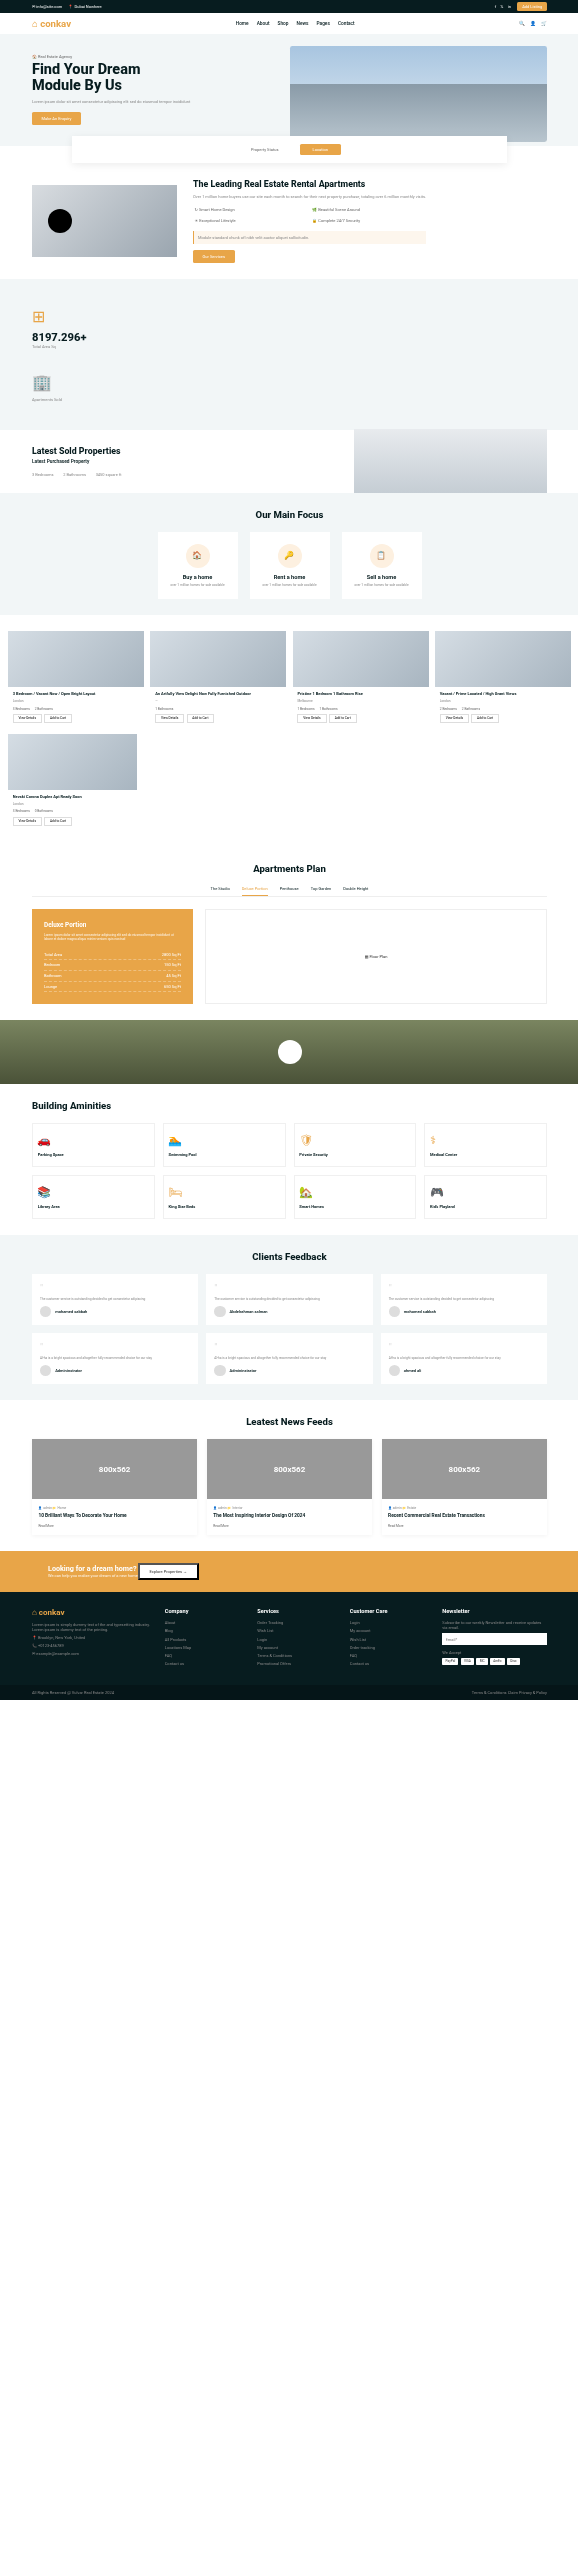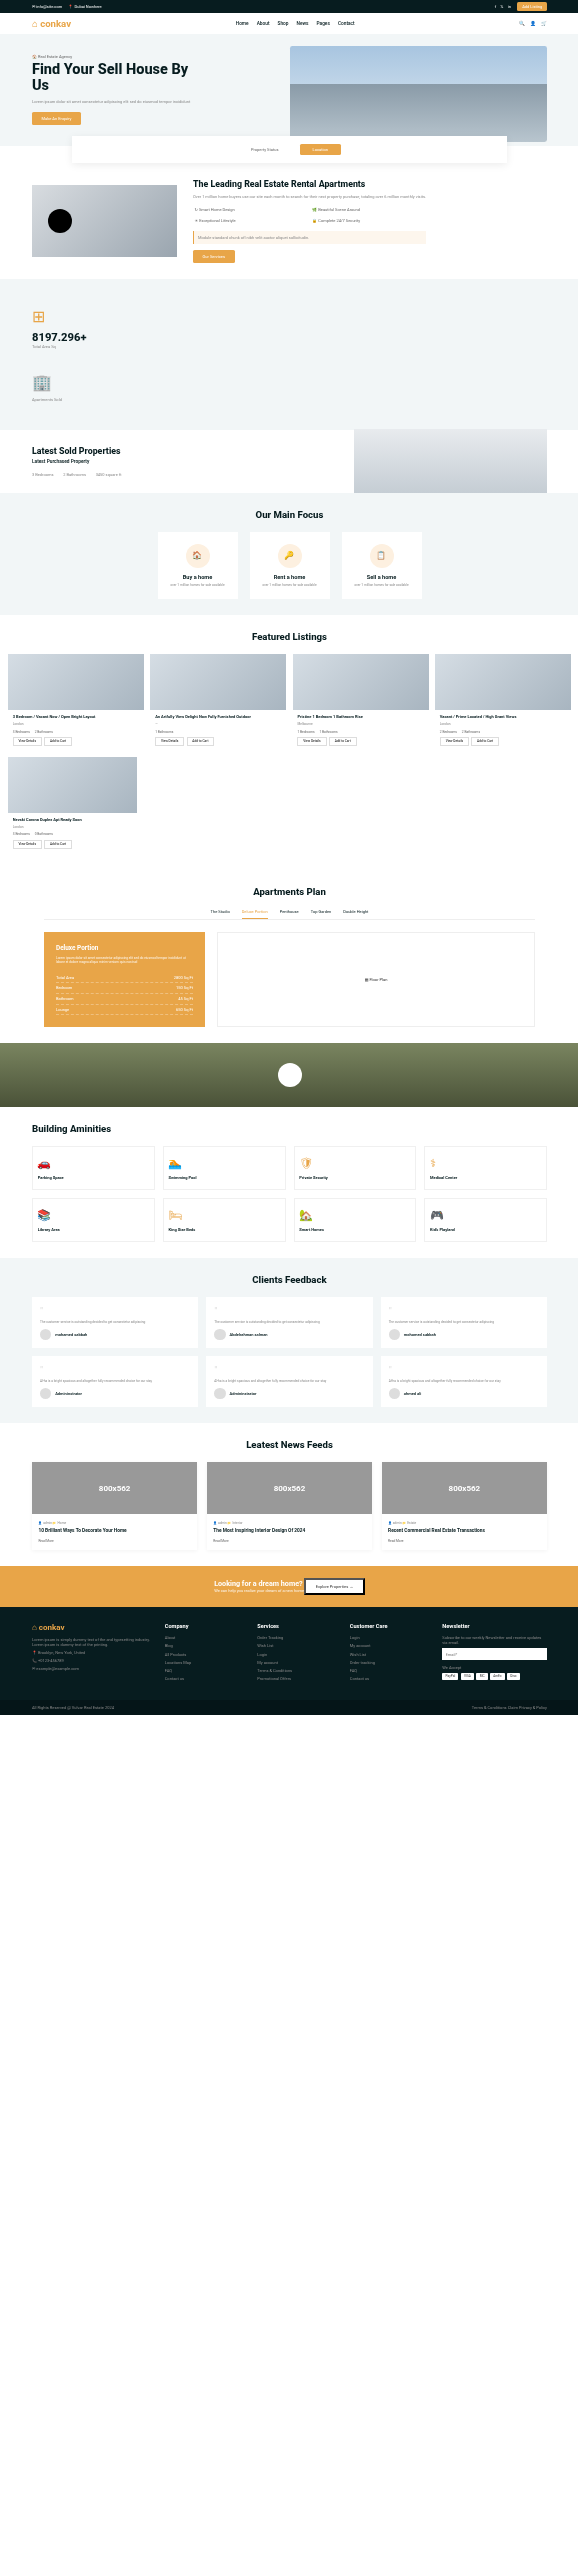--- a/index.html
+++ b/index.html
@@ -53,21 +53,21 @@
 .listing-grid{display:grid;grid-template-columns:repeat(4,1fr);gap:6.4px;padding:0 8px;text-align:left}
 .listing-card{background:#fff}
 .listing-img{height:56px;background:linear-gradient(135deg,#d5dde4,#a8b5c0)}
 .listing-body{padding:4.8px}
 .listing-title{font-size:4px;font-weight:700;margin-bottom:2.4px;line-height:1.2}
 .listing-loc{font-size:3.2px;color:#888;margin-bottom:3.2px}
 .listing-specs{display:flex;gap:4.8px;font-size:3.2px;color:#666;margin-bottom:3.2px}
 .listing-actions{display:flex;gap:2.4px}
 .listing-btn{border:0.8px solid #ddd;padding:1.6px 4.8px;font-size:3.2px;background:#fff}
 .listing-row2{display:grid;grid-template-columns:1fr;gap:6.4px;padding:6.4px 8px 0;text-align:left;width:145px}
-.plans{padding:16px 44px;text-align:center}
+.plans{padding:16px 32px;text-align:center}
 .plan-tabs{display:flex;justify-content:center;gap:12px;font-size:4px;margin-bottom:12px;border-bottom:0.8px solid #eee;padding-bottom:4.8px}
 .plan-tab.active{color:#e8a548;border-bottom:1.6px solid #e8a548;padding-bottom:4px;margin-bottom:-4.8px}
 .plan-content{display:flex;gap:12px;align-items:stretch}
 .plan-info{background:#e8a548;color:#fff;padding:12px;width:161px;text-align:left}
 .plan-info h4{font-size:6.4px;margin-bottom:4.8px}
 .plan-info p{font-size:3.2px;margin-bottom:8px;opacity:0.9}
 .plan-specs{font-size:4px}
 .plan-spec{display:flex;justify-content:space-between;padding:2.4px 0;border-bottom:0.8px dashed rgba(255,255,255,0.3)}
 .plan-img{flex:1;background:#fff;border:0.8px solid #eee;display:flex;align-items:center;justify-content:center;color:#333;font-size:4px}
 .banner{height:64px;background:linear-gradient(180deg,#7a8560,#4a5238);position:relative;display:flex;align-items:center;justify-content:center}
@@ -81,26 +81,26 @@
 .fb-grid{display:grid;grid-template-columns:repeat(3,1fr);gap:8px;text-align:left}
 .fb-card{background:#fff;padding:8px}
 .fb-quote{color:#ddd;font-size:9.6px}
 .fb-text{font-size:3.2px;color:#888;margin:4px 0}
 .fb-author{display:flex;align-items:center;gap:4px;margin-top:4.8px}
 .fb-avatar{width:11.2px;height:11.2px;background:#ddd;border-radius:50%}
 .fb-name{font-size:4px;font-weight:600}
 .news{padding:16px 32px;text-align:center}
 .news-grid{display:grid;grid-template-columns:repeat(3,1fr);gap:9.6px;text-align:left}
 .news-card{background:#fff;box-shadow:0 0.8px 4px rgba(0,0,0,0.05)}
-.news-img{height:52px;background:#999;display:flex;align-items:center;justify-content:center;color:#fff;font-size:8px;font-weight:700}
+.news-img{height:60px;background:#999;display:flex;align-items:center;justify-content:center;color:#fff;font-size:8px;font-weight:700}
 .news-body{padding:6.4px}
 .news-meta{font-size:3.2px;color:#888;margin-bottom:3.2px}
 .news-title{font-size:4.8px;font-weight:700;margin-bottom:3.2px;line-height:1.3}
 .news-link{font-size:3.2px;color:#666}
-.cta{background:#e8a548;padding:12px 12px;display:flex;justify-content:center;align-items:center;color:#fff}
+.cta{background:#e8a548;padding:12px 48px;display:flex;justify-content:flex-start;align-items:center;color:#fff}
 .cta h3{font-size:7.2px;font-weight:700}
 .cta p{font-size:4px;opacity:0.9}
 .cta-btn{background:#fff;color:#333;padding:4px 9.6px;font-size:4px}
 .footer{background:#071c1f;color:#ccc;padding:16px 32px}
 .footer-grid{display:grid;grid-template-columns:1.5fr 1fr 1fr 1fr 1.3fr;gap:12px}
 .footer-col h5{color:#fff;font-size:5.6px;margin-bottom:6.4px;font-weight:700}
 .footer-col p,.footer-col li{font-size:4px;color:#888;margin-bottom:3.2px;list-style:none}
 .footer-logo{color:#e8a548;font-size:8px;font-weight:700;margin-bottom:4.8px}
 .newsletter-input{width:100%;padding:3.2px;background:#fff;font-size:4px;border:none;margin-bottom:4.8px}
 .payment{display:flex;gap:2.4px;margin-top:3.2px}
@@ -138,21 +138,21 @@
   <div class="nav-icons">
     <span>🔍</span>
     <span>👤</span>
     <span>🛒</span>
   </div>
 </div>
 
 <div class="hero">
   <div class="hero-content">
     <div class="hero-tag">🏠 Real Estate Agency</div>
-    <h1 class="hero-title">Find Your Sell House By Us</h1>
+    <h1 class="hero-title">Find Your Dream Module By Us</h1>
     <p class="hero-desc">Lorem ipsum dolor sit amet consectetur adipiscing elit sed do eiusmod tempor incididunt</p>
     <button class="btn-primary">Make An Enquiry</button>
   </div>
   <div class="hero-img"></div>
 </div>
 
 <div class="search-tabs">
   <div class="tab">Property Status</div>
   <div class="tab active">Location</div>
 </div>
@@ -211,21 +211,20 @@
       </div>
       <div class="focus-card">
         <div class="focus-icon">📋</div>
         <h4>Sell a home</h4>
         <p>over 1 million homes for sale available</p>
       </div>
     </div>
 </div>
 
 <div class="listings">
-  <h2 class="section-title">Featured Listings</h2>
   <div class="listing-grid" id="listing-grid">
       <div class="listing-card">
         <div class="listing-img"></div>
         <div class="listing-body">
           <div class="listing-title">3 Bedroom / Vacant Now / Open Bright Layout</div>
           <div class="listing-loc">London</div>
           <div class="listing-specs">
             <span>3 Bedrooms</span>
             <span>2 Bathrooms</span>
           </div>

